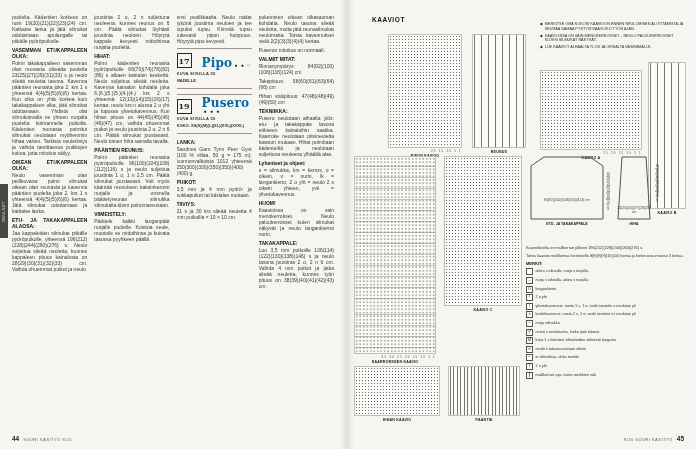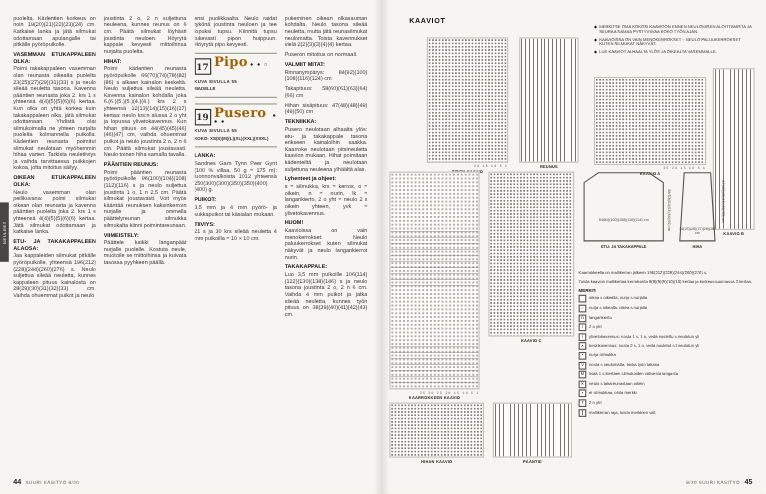--- a/index.html
+++ b/index.html
@@ -15,26 +15,26 @@
   
   .page-left{position:absolute;left:12px;top:14px;width:322px;height:412px;}
   .columns{display:flex;gap:7px;height:100%;}
   .col{flex:1 1 0;overflow:hidden;text-align:justify;font-size:5px;line-height:6px;
     color:#3c3b38;word-break:break-word;}
   .col .h{font-weight:bold;color:#14130f;margin:3px 0 1px;}
   .col .p{margin:0 0 3px;}
   
   .feature{position:relative;border-top:0.5px solid #9a968e;border-bottom:0.5px solid #9a968e;
     padding:4px 0 4px;margin:4px 0 5px;}
-  .feature-head{display:flex;align-items:flex-start;gap:3px;}
+  .feature-head{display:flex;align-items:flex-end;gap:10px;}
   .feature-num{width:13px;height:13px;border:1px solid #2b2a26;flex:none;display:flex;
     align-items:center;justify-content:center;font-family:"DejaVu Serif",serif;
     font-size:8px;font-weight:bold;color:#2b2a26;}
   .feature-title{font-family:"DejaVu Serif",serif;font-weight:bold;font-size:12px;
-    color:#a16207;letter-spacing:0.2px;}
+    color:#0369a1;letter-spacing:0.2px;}
   .feature-dots{font-size:5px;color:#1d1c18;letter-spacing:1px;margin-left:2px;}
   .feature-caption{font-size:4px;font-weight:bold;letter-spacing:0.3px;color:#33322e;margin-top:2.5px;}
   .feature-sub{font-size:4px;font-weight:bold;color:#33322e;margin-top:1px;}
   
   .page-right{position:absolute;left:354px;top:14px;width:332px;height:412px;}
   .kaaviot-title{position:absolute;left:18px;top:2px;font-size:6.5px;font-weight:bold;
     letter-spacing:0.6px;color:#14130f;}
   .notes{position:absolute;left:186px;top:8px;width:146px;font-size:3.8px;line-height:4.8px;color:#33322e;}
   .note{display:flex;gap:2px;margin-bottom:2px;}
   .note .diamond{flex:none;font-size:3.6px;color:#14130f;}

